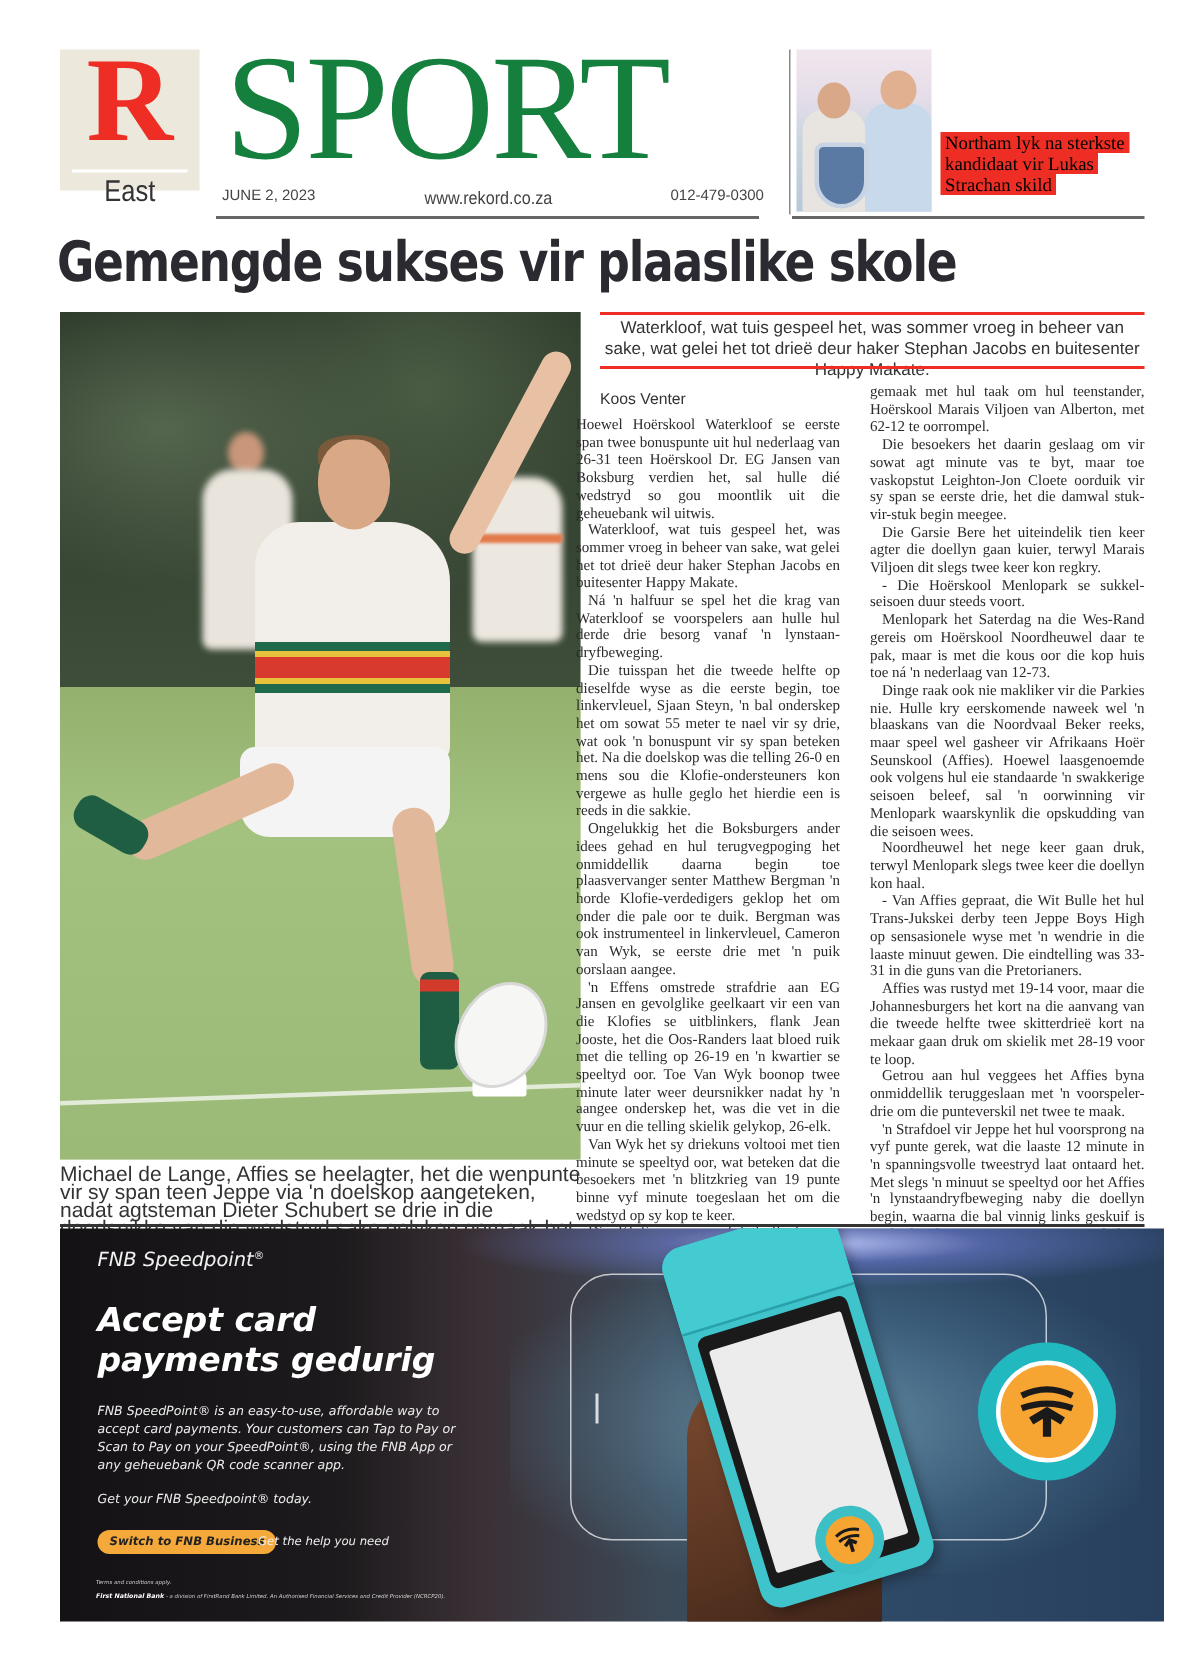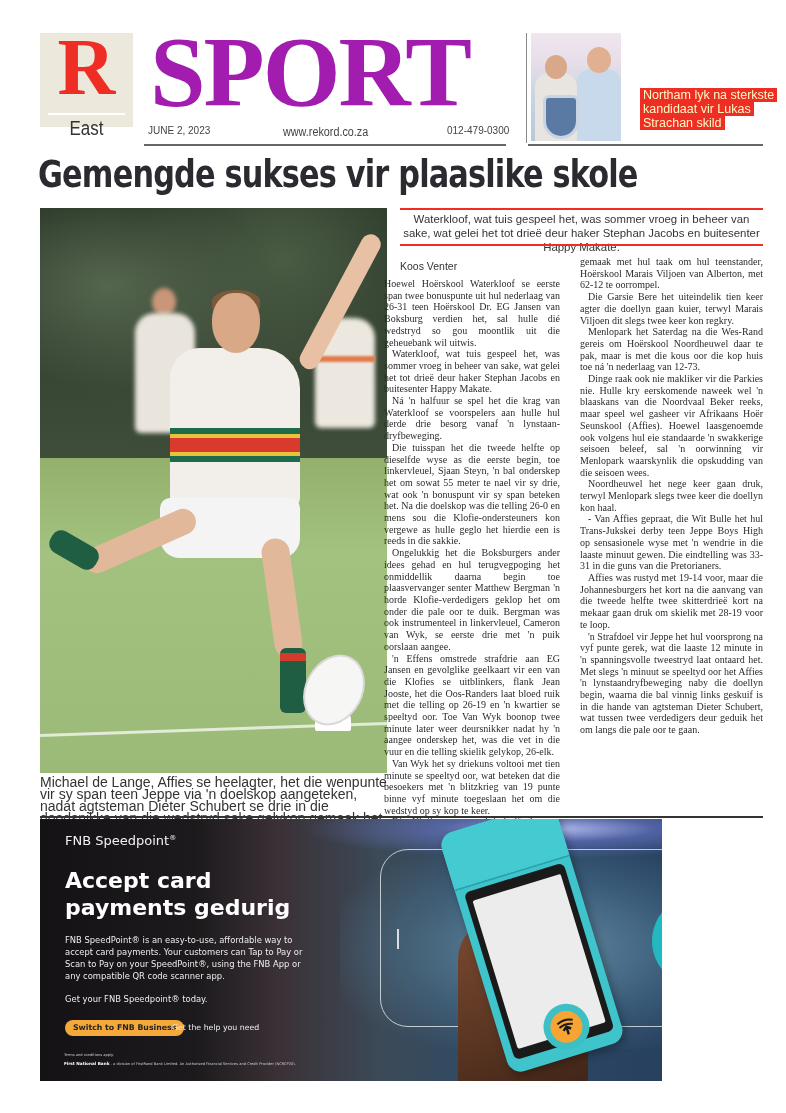--- a/index.html
+++ b/index.html
@@ -4,37 +4,37 @@
 <style>
   * { box-sizing: border-box; margin: 0; padding: 0; }
   html, body { width: 786px; height: 1113px; background: #ffffff; overflow: hidden; }
   body { position: relative; font-family: "Liberation Serif", serif; color: #222; }
 
   
   .mast-logo { position: absolute; left: 40px; top: 33px; width: 93px; height: 94px; background: #ece8dc; }
   .mast-logo .r { position: absolute; left: 0; top: -6px; width: 93px; text-align: center; font-family: "Liberation Serif", serif; font-weight: bold; font-size: 80px; line-height: 80px; color: #ee2e24; }
   .mast-logo .rule { position: absolute; left: 8px; top: 80px; width: 77px; height: 2px; background: #ffffff; }
   .mast-logo .east { position: absolute; left: 0; top: 84px; width: 93px; text-align: center; font-family: "Liberation Sans", sans-serif; font-size: 20px; color: #333; transform: scaleX(0.85); }
-  .mast-title { position: absolute; left: 150px; top: 22px; font-family: "Liberation Serif", serif; font-weight: bold; font-size: 100px; line-height: 100px; color: #a21caf; letter-spacing: -2px; transform: scaleX(1.0); transform-origin: left top; }
+  .mast-title { position: absolute; left: 150px; top: 22px; font-family: "Liberation Serif", serif; font-weight: normal; font-size: 100px; line-height: 100px; color: #15803d; letter-spacing: -2px; transform: scaleX(1.0); transform-origin: left top; }
   .mast-meta { position: absolute; top: 125px; font-family: "Liberation Sans", sans-serif; color: #444; }
   .mast-date { left: 148px; font-size: 10px; }
   .mast-web { left: 283px; font-size: 12px; transform: scaleX(0.9); transform-origin: left; }
   .mast-phone { left: 447px; font-size: 10px; }
   .mast-underline { position: absolute; left: 144px; top: 144px; width: 362px; height: 2px; background: #666; }
   .mast-vrule { position: absolute; left: 526px; top: 33px; width: 1px; height: 110px; background: #888; }
   .teaser-rule { position: absolute; left: 528px; top: 144px; width: 235px; height: 2px; background: #666; }
 
   .teaser-photo { position: absolute; left: 531px; top: 33px; width: 90px; height: 108px; overflow: hidden;
     background: linear-gradient(180deg, #f0e6ee 0%, #e5dde8 30%, #c9d6e2 55%, #b7c8d8 100%); }
   .teaser-photo .p1 { position:absolute; left:4px; top:40px; width:42px; height:70px; background:#e8e4e0; border-radius: 14px 14px 0 0; }
   .teaser-photo .p1h { position:absolute; left:14px; top:22px; width:22px; height:24px; background:#d8a888; border-radius:50%; }
   .teaser-photo .p2 { position:absolute; left:46px; top:36px; width:44px; height:74px; background:#c7d9ea; border-radius: 14px 14px 0 0; }
   .teaser-photo .p2h { position:absolute; left:56px; top:14px; width:24px; height:26px; background:#e0b090; border-radius:50%; }
   .teaser-photo .shield { position:absolute; left:12px; top:62px; width:36px; height:44px; background:#5b7aa3; border-radius: 6px 6px 18px 18px; border: 3px solid #c8d4e4; }
-  .teaser-headline { position: absolute; left: 640px; top: 88px; width: 140px; font-family: Liberation Sans, sans-serif; font-size: 12.5px; line-height: 14px; color: #fef9c3; }
+  .teaser-headline { position: absolute; left: 627px; top: 88px; width: 140px; font-family: Liberation Serif, serif; font-size: 12.5px; line-height: 14px; color: #000000; }
   .teaser-headline span { background: #ee2e24; padding: 0 3px; box-decoration-break: clone; -webkit-box-decoration-break: clone; display: inline; transform: scaleX(0.9); }
 
   
   .headline { position: absolute; left: 38px; top: 152px; font-family: "DejaVu Sans", sans-serif; font-weight: bold; font-size: 37px; line-height: 46px; color: #2a2a30; letter-spacing: -1px; transform: scaleX(0.82); transform-origin: left top; white-space: nowrap; }
 
   
   .photo { position: absolute; left: 40px; top: 208px; width: 347px; height: 565px; overflow: hidden;
     background: linear-gradient(180deg, #2e3a30 0%, #3a4a3a 22%, #4b5a44 38%, #8fa86c 46%, #a6c07a 55%, #9cb874 100%); }
   .photo .trees { position:absolute; left:0; top:0; width:100%; height:260px; background:
       radial-gradient(ellipse at 20% 30%, #55664e 0%, transparent 40%),
@@ -76,22 +76,22 @@
   
   .byline { position:absolute; left:400px; top:260px; font-family:"Liberation Sans", sans-serif; font-size: 10.5px; color:#333; }
   .col { position:absolute; font-family:"Liberation Serif", serif; font-size: 10px; line-height: 11.7px; color:#2b2b2b; text-align: justify; }
   .col1 { left:384px; top:278px; width:176px; }
   .col2 { left:580px; top:256px; width:183px; }
   .col p { text-indent: 8px; }
   .col p.noindent { text-indent: 0; }
 
   
   .ad-rule { position:absolute; left:40px; top:816px; width:723px; height:2px; background:#333; }
-  .ad { position:absolute; left:40px; top:819px; width:622px; height:262px; overflow:hidden;
-    background: linear-gradient(90deg, #141214 0%, #1c1a1c 25%, #3a3035 38%, #3c4a58 55%, #2f4a66 72%, #27405e 100%); }
+  .ad { position:absolute; left:40px; top:819px; width:736px; height:262px; overflow:hidden;
+    background: linear-gradient(90deg, #141214 0%, #1c1a1c 25%, #3a3035 38%, #3c4a58 55%, #2f4a66 72%, #27405e 100%); font-style: italic; }
   .ad .glow1 { position:absolute; left:260px; top:-20px; width:500px; height:60px; background: radial-gradient(ellipse at 50% 50%, rgba(190,200,255,0.9) 0%, rgba(120,130,230,0.5) 30%, transparent 70%); }
   .ad .glow2 { position:absolute; left:300px; top:30px; width:420px; height:200px; background: radial-gradient(ellipse at 50% 50%, rgba(140,190,210,0.55) 0%, rgba(90,140,170,0.3) 50%, transparent 80%); }
   .ad .frame { position:absolute; left:340px; top:30px; width:318px; height:178px; border: 1.5px solid rgba(255,255,255,0.7); border-radius: 28px; }
   .ad .frame-tick { position:absolute; left:357px; top:110px; width:2px; height:20px; background: rgba(255,255,255,0.8); }
   .ad .hand { position:absolute; left:418px; top:100px; width:130px; height:170px; background: linear-gradient(160deg, #7a4a30 0%, #5a3522 60%, #3f2418 100%); border-radius: 40px 50px 10px 10px; }
   .ad .terminal { position:absolute; left:432px; top:-6px; width:120px; height:250px; background:#3fc4cc; border-radius: 14px; transform: rotate(-17deg); transform-origin: center; box-shadow: 2px 4px 8px rgba(0,0,0,0.3); }
   .ad .terminal .screen-bezel { position:absolute; left:8px; top:62px; width:104px; height:175px; background:#1a1a1a; border-radius: 6px; }
   .ad .terminal .screen { position:absolute; left:14px; top:72px; width:92px; height:155px; background:#ececec; border-radius: 2px; }
   .ad .terminal .top { position:absolute; left:0; top:0; width:120px; height:58px; background:#44cbd2; border-radius: 14px 14px 2px 2px; border-bottom: 2px solid #2aa2aa; }
   .ad .logo-small { position:absolute; left:30px; top:125px; width:46px; height:46px; border-radius:50%; background:#3dbfc6; display:flex; align-items:center; justify-content:center; }
@@ -179,26 +179,29 @@
   <p>Ná 'n halfuur se spel het die krag van Waterkloof se voorspelers aan hulle hul derde drie besorg vanaf 'n lynstaan- dryfbeweging.</p>
   <p>Die tuisspan het die tweede helfte op dieselfde wyse as die eerste begin, toe linkervleuel, Sjaan Steyn, 'n bal onderskep het om sowat 55 meter te nael vir sy drie, wat ook 'n bonuspunt vir sy span beteken het. Na die doelskop was die telling 26-0 en mens sou die Klofie-ondersteuners kon vergewe as hulle geglo het hierdie een is reeds in die sakkie.</p>
   <p>Ongelukkig het die Boksburgers ander idees gehad en hul terugvegpoging het onmiddellik daarna begin toe plaasvervanger senter Matthew Bergman 'n horde Klofie-verdedigers geklop het om onder die pale oor te duik. Bergman was ook instrumenteel in linkervleuel, Cameron van Wyk, se eerste drie met 'n puik oorslaan aangee.</p>
   <p>'n Effens omstrede strafdrie aan EG Jansen en gevolglike geelkaart vir een van die Klofies se uitblinkers, flank Jean Jooste, het die Oos-Randers laat bloed ruik met die telling op 26-19 en 'n kwartier se speeltyd oor. Toe Van Wyk boonop twee minute later weer deursnikker nadat hy 'n aangee onderskep het, was die vet in die vuur en die telling skielik gelykop, 26-elk.</p>
   <p>Van Wyk het sy driekuns voltooi met tien minute se speeltyd oor, wat beteken dat die besoekers met 'n blitzkrieg van 19 punte binne vyf minute toegeslaan het om die wedstyd op sy kop te keer.</p>
   <p>Die Klofies-manne sal hulself skop na hierdie nederlaag, want dit was beslis onnodig. Hulle het regdeur die wedstryd verskeie kanse verbeur om punte aan te teken. Onnodige en ongedwonge foute het ook veroorsaak dat hul momentum gedurig versteur is, veral in die eerste helfte toe hulle nog in beheer van die spel was, sowel as in daardie spannende laaste tien minute.</p>
   <p>- Hoërskool Garsfontein het korte mette</p>
 </div>
 <div class="col col2">
   <p class="noindent">gemaak met hul taak om hul teenstander, Hoërskool Marais Viljoen van Alberton, met 62-12 te oorrompel.</p>
+  <p>Die besoekers het daarin geslaag om vir sowat agt minute vas te byt, maar toe vaskopstut Leighton-Jon Cloete oorduik vir sy span se eerste drie, het die damwal stuk-vir-stuk begin meegee.</p>
   <p>Die Garsie Bere het uiteindelik tien keer agter die doellyn gaan kuier, terwyl Marais Viljoen dit slegs twee keer kon regkry.</p>
+  <p>- Die Hoërskool Menlopark se sukkel-seisoen duur steeds voort.</p>
   <p>Menlopark het Saterdag na die Wes-Rand gereis om Hoërskool Noordheuwel daar te pak, maar is met die kous oor die kop huis toe ná 'n nederlaag van 12-73.</p>
   <p>Dinge raak ook nie makliker vir die Parkies nie. Hulle kry eerskomende naweek wel 'n blaaskans van die Noordvaal Beker reeks, maar speel wel gasheer vir Afrikaans Hoër Seunskool (Affies). Hoewel laasgenoemde ook volgens hul eie standaarde 'n swakkerige seisoen beleef, sal 'n oorwinning vir Menlopark waarskynlik die opskudding van die seisoen wees.</p>
   <p>Noordheuwel het nege keer gaan druk, terwyl Menlopark slegs twee keer die doellyn kon haal.</p>
   <p>- Van Affies gepraat, die Wit Bulle het hul Trans-Jukskei derby teen Jeppe Boys High op sensasionele wyse met 'n wendrie in die laaste minuut gewen. Die eindtelling was 33-31 in die guns van die Pretorianers.</p>
   <p>Affies was rustyd met 19-14 voor, maar die Johannesburgers het kort na die aanvang van die tweede helfte twee skitterdrieë kort na mekaar gaan druk om skielik met 28-19 voor te loop.</p>
+  <p>Getrou aan hul veggees het Affies byna onmiddellik teruggeslaan met 'n voorspeler-drie om die punteverskil net twee te maak.</p>
   <p>'n Strafdoel vir Jeppe het hul voorsprong na vyf punte gerek, wat die laaste 12 minute in 'n spanningsvolle tweestryd laat ontaard het. Met slegs 'n minuut se speeltyd oor het Affies 'n lynstaandryfbeweging naby die doellyn begin, waarna die bal vinnig links geskuif is in die hande van agtsteman Dieter Schubert, wat tussen twee verdedigers deur geduik het om langs die pale oor te gaan.</p>
 </div>
 
 <div class="ad-rule"></div>
 <div class="ad">
   <div class="glow1"></div>
   <div class="glow2"></div>
   <div class="frame"></div>
   <div class="frame-tick"></div>
   <div class="hand"></div>
@@ -225,19 +228,19 @@
         <path d="M5 12 L10 9 L15 12 M10 9 L10 17" stroke="#1a1a1a" stroke-width="2.6" fill="none"></path>
       </svg>
     </div>
   </div>
 
   <div class="brand"><span>FNB Speedpoint</span><sup>®</sup></div>
   <div class="title">
     <div>Accept card</div>
     <div>payments gedurig</div>
   </div>
-  <div class="body">FNB SpeedPoint® is an easy-to-use, affordable way to accept card payments. Your customers can Tap to Pay or Scan to Pay on your SpeedPoint®, using the FNB App or any compatible QR code scanner app.</div>
+  <div class="body">FNB SpeedPoint® is an easy-to-use, affordable way to accept card payments. Your customers can Tap to Pay or Scan to Pay on your SpeedPoint®, using the FNB App or any geheuebank QR code scanner app.</div>
   <div class="cta-line">Get your FNB Speedpoint® today.</div>
   <div class="btn">Switch to FNB Business</div>
   <div class="help">Get the help you need</div>
   <div class="terms">Terms and conditions apply.</div>
   <div class="fnb-legal"><b>First National Bank</b> <span>- a division of FirstRand Bank Limited. An Authorised Financial Services and Credit Provider (NCRCP20).</span></div>
 </div>
 
 </body></html>

